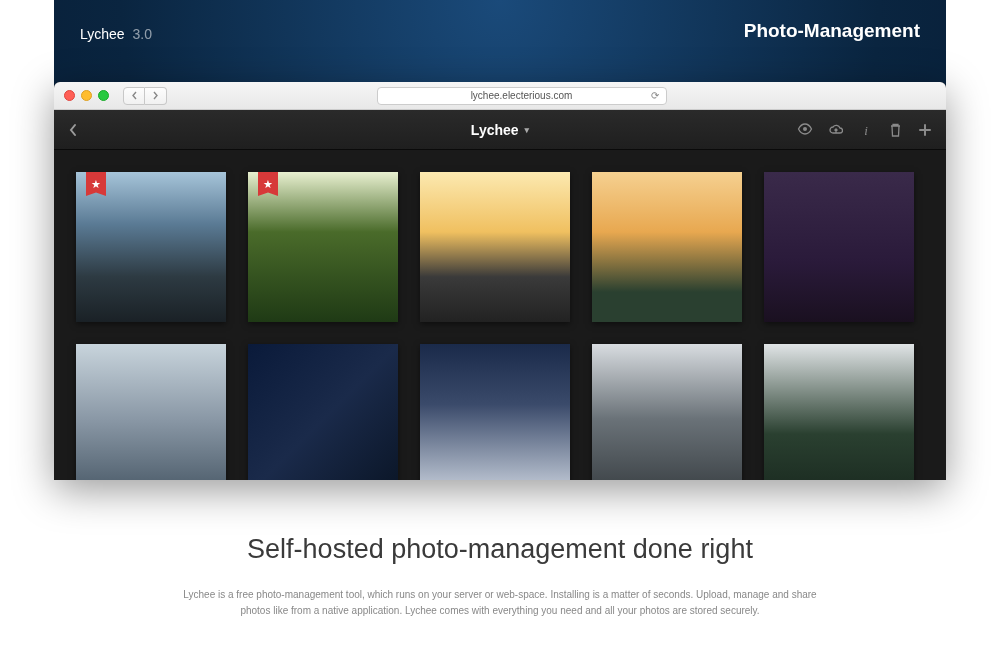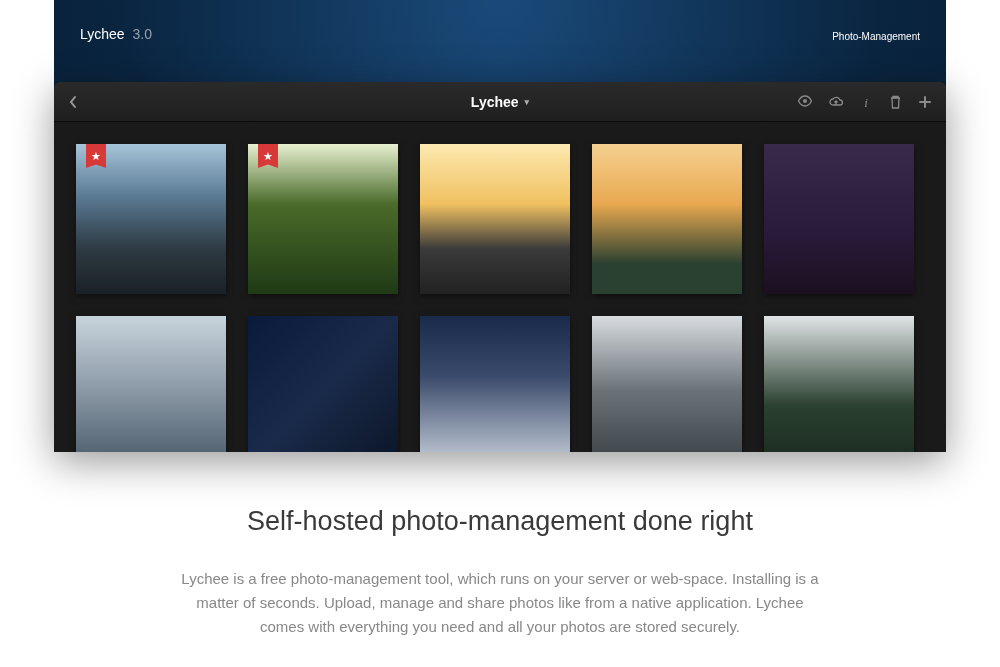--- a/index.html
+++ b/index.html
@@ -2,21 +2,21 @@
 <html><head>
 <meta charset="utf-8">
 <style>
 * { margin: 0; padding: 0; box-sizing: border-box; }
 body { font-family: -apple-system, BlinkMacSystemFont, "Segoe UI", Helvetica, Arial, sans-serif; background: #f0f0f0; }
 .page-wrap { width: 1000px; height: 667px; margin: 0 auto; background: #fff; overflow: hidden; position: relative; }
 .hero { width: 892px; margin: 0 auto; background: radial-gradient(ellipse at center top, #1a4a7a 0%, #0a2540 60%, #061b33 100%); padding-top: 14px; position: relative; }
 .header-bar { display: flex; justify-content: space-between; align-items: flex-end; padding: 0 26px 0 26px; color: #fff; font-size: 14px; height: 28px; }
 .brand { font-weight: 400; }
 .brand .ver { color: rgba(255,255,255,.55); margin-left: 4px; }
-.nav-link { color: #fff; font-size: 10px; font-weight: 400; }
+.nav-link { color: #fff; font-size: 19px; font-weight: 700; }
 .browser { margin: 40px 0 0 0; background: #1a1a1a; border-radius: 6px 6px 0 0; box-shadow: 0 10px 40px rgba(0,0,0,.4); width: 100%; overflow: hidden; }
 .browser-chrome { height: 28px; background: linear-gradient(#f6f6f6, #e8e8e8); display: flex; align-items: center; padding: 0 10px; gap: 6px; border-bottom: 1px solid #ccc; }
 .tl-btn { width: 11px; height: 11px; border-radius: 50%; }
 .tl-red { background: #ff5f56; border: .5px solid #e0443e; }
 .tl-yel { background: #ffbd2e; border: .5px solid #dea123; }
 .tl-grn { background: #27c93f; border: .5px solid #1aab29; }
 .nav-btns { display: flex; margin-left: 8px; }
 .nav-btn { width: 22px; height: 18px; background: linear-gradient(#fdfdfd,#f1f1f1); border: 1px solid #c8c8c8; display: flex; align-items: center; justify-content: center; font-size: 10px; color: #888; }
 .nav-btn:first-child { border-radius: 4px 0 0 4px; }
 .nav-btn:last-child { border-radius: 0 4px 4px 0; border-left: none; }
@@ -38,41 +38,63 @@
 .t2 { background: linear-gradient(180deg,#e8f0d0 0%,#4a6b2a 40%,#1f3a15 100%); }
 .t3 { background: linear-gradient(180deg,#fce9b0 0%,#f0c060 40%,#3a3a3a 70%,#222 100%); }
 .t4 { background: linear-gradient(180deg,#f5d090 0%,#e8a850 40%,#2a4030 80%); }
 .t5 { background: linear-gradient(180deg,#3a2a4a 0%,#2a1a3a 60%,#1a1020 100%); }
 .t6 { background: linear-gradient(180deg,#c8d4dc 0%,#8a98a6 50%,#4a5a68 100%); }
 .t7 { background: linear-gradient(135deg,#0a1a3a 0%,#1a2a4a 50%,#0a1526 100%); }
 .t8 { background: linear-gradient(180deg,#1a2a4a 0%,#3a4a6a 40%,#c8d0dc 100%); }
 .t9 { background: linear-gradient(180deg,#d8dce0 0%,#6a7278 50%,#3a4044 100%); }
 .t10 { background: linear-gradient(180deg,#e0e4e6 0%,#2a4030 60%,#1a2a20 100%); }
 .below { background: #fff; padding: 54px 120px 20px; text-align: center; }
-.headline { font-size: 27px; font-weight: 300; color: #3a3a3a; margin-bottom: 30px; }
-.copy { font-size: 15px; line-height: 1.6; color: #888; max-width: 640px; margin: 0 auto; }
+.headline { font-size: 27px; font-weight: 300; color: #3a3a3a; margin-bottom: 22px; }
+.copy { font-size: 10px; line-height: 1.6; color: #888; max-width: 640px; margin: 0 auto; }
 svg { display: block; }
 </style>
 </head>
 <body>
 
 <div class="page-wrap">
 
   <div class="hero">
 
     <div class="header-bar">
       <div class="brand">
         <span>Lychee</span>
         <span class="ver">3.0</span>
       </div>
       <div class="nav-link">Photo-Management</div>
     </div>
 
     <div class="browser">
 
+      <div class="browser-chrome">
+        <div class="tl-btn tl-red"></div>
+        <div class="tl-btn tl-yel"></div>
+        <div class="tl-btn tl-grn"></div>
+        <div class="nav-btns">
+          <div class="nav-btn">
+            <svg width="7" height="9" viewBox="0 0 7 9">
+                <path d="M5 1 L2 4.5 L5 8" stroke="#888" stroke-width="1.4" fill="none"></path>
+              </svg>
+          </div>
+          <div class="nav-btn">
+            <svg width="7" height="9" viewBox="0 0 7 9">
+                <path d="M2 1 L5 4.5 L2 8" stroke="#888" stroke-width="1.4" fill="none"></path>
+              </svg>
+          </div>
+        </div>
+        <div class="addr">
+          <span>lychee.electerious.com</span>
+          <span class="reload">⟳</span>
+        </div>
+        <div style="width:60px"></div>
+      </div>
 
       <div class="app-toolbar">
         <span class="tb-back">
           <svg width="10" height="14" viewBox="0 0 10 14">
               <path d="M7 2 L3 7 L7 12" stroke="#9a9a9a" stroke-width="2" fill="none" stroke-linecap="round"></path>
             </svg>
         </span>
         <div class="tb-title">
           <span>Lychee</span>
           <span class="caret">▾</span>

